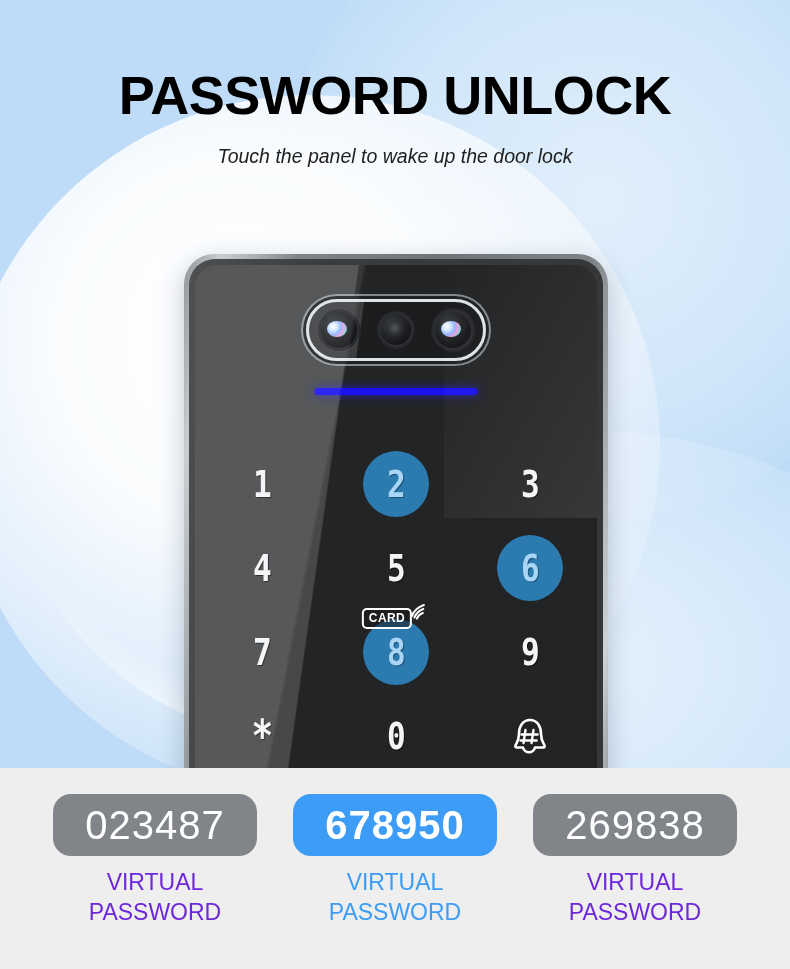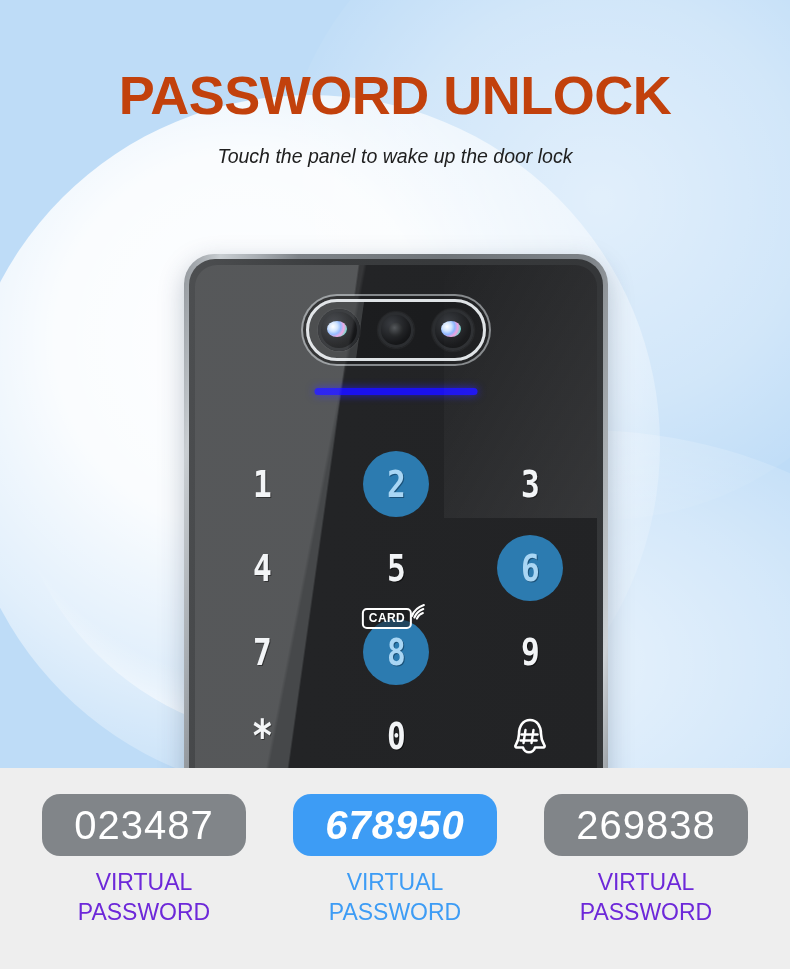--- a/index.html
+++ b/index.html
@@ -53,21 +53,21 @@
     background:radial-gradient(ellipse at 40% 45%,
         rgba(255,255,255,0.70) 0%,
         rgba(255,255,255,0.35) 45%,
         rgba(255,255,255,0.0) 78%);
   }
 
   #title{
     position:absolute; left:0; top:64px; width:790px;
     text-align:center;
     font-size:54px; font-weight:bold; letter-spacing:-0.5px;
-    color:#c2410c;
+    color:#000000;
     z-index:5;
   }
   #subtitle{
     position:absolute; left:0; top:143px; width:790px;
     text-align:center;
     font-size:19.5px; line-height:27px; color:#202020;
     z-index:5;
     font-style:italic;
   }
 
@@ -189,30 +189,30 @@
   .bell-wrap{ width:40px; height:40px; }
 
   
   #bottom{
     position:absolute; left:0; top:768px; width:790px; height:201px;
     background:#eeeeee;
     z-index:8;
   }
   #pw-row{
     position:absolute; left:0; top:26px; width:790px;
-    display:flex; justify-content:center; gap:47px;
+    display:flex; justify-content:center; gap:36px;
   }
   .pw-col{ width:204px; text-align:center; }
   .pw-box{
     height:62px; border-radius:18px;
     display:flex; align-items:center; justify-content:center;
     font-size:40px; color:#ffffff; letter-spacing:1px;
   }
   .pw-box.virtual{ background:#818589; }
-  .pw-box.correct{ background:#3d9cf5; font-weight:bold;font-style:italic; }
+  .pw-box.correct{ background:#3d9cf5; font-weight:bold; }
   .pw-label{
     margin-top:11px; font-size:23px; line-height:30px; color:#6d28d9;
   }
   .pw-label.correct{ color:#3d9cf5; }
 </style>
 </head>
 <body>
 
 <div id="hero">
 

